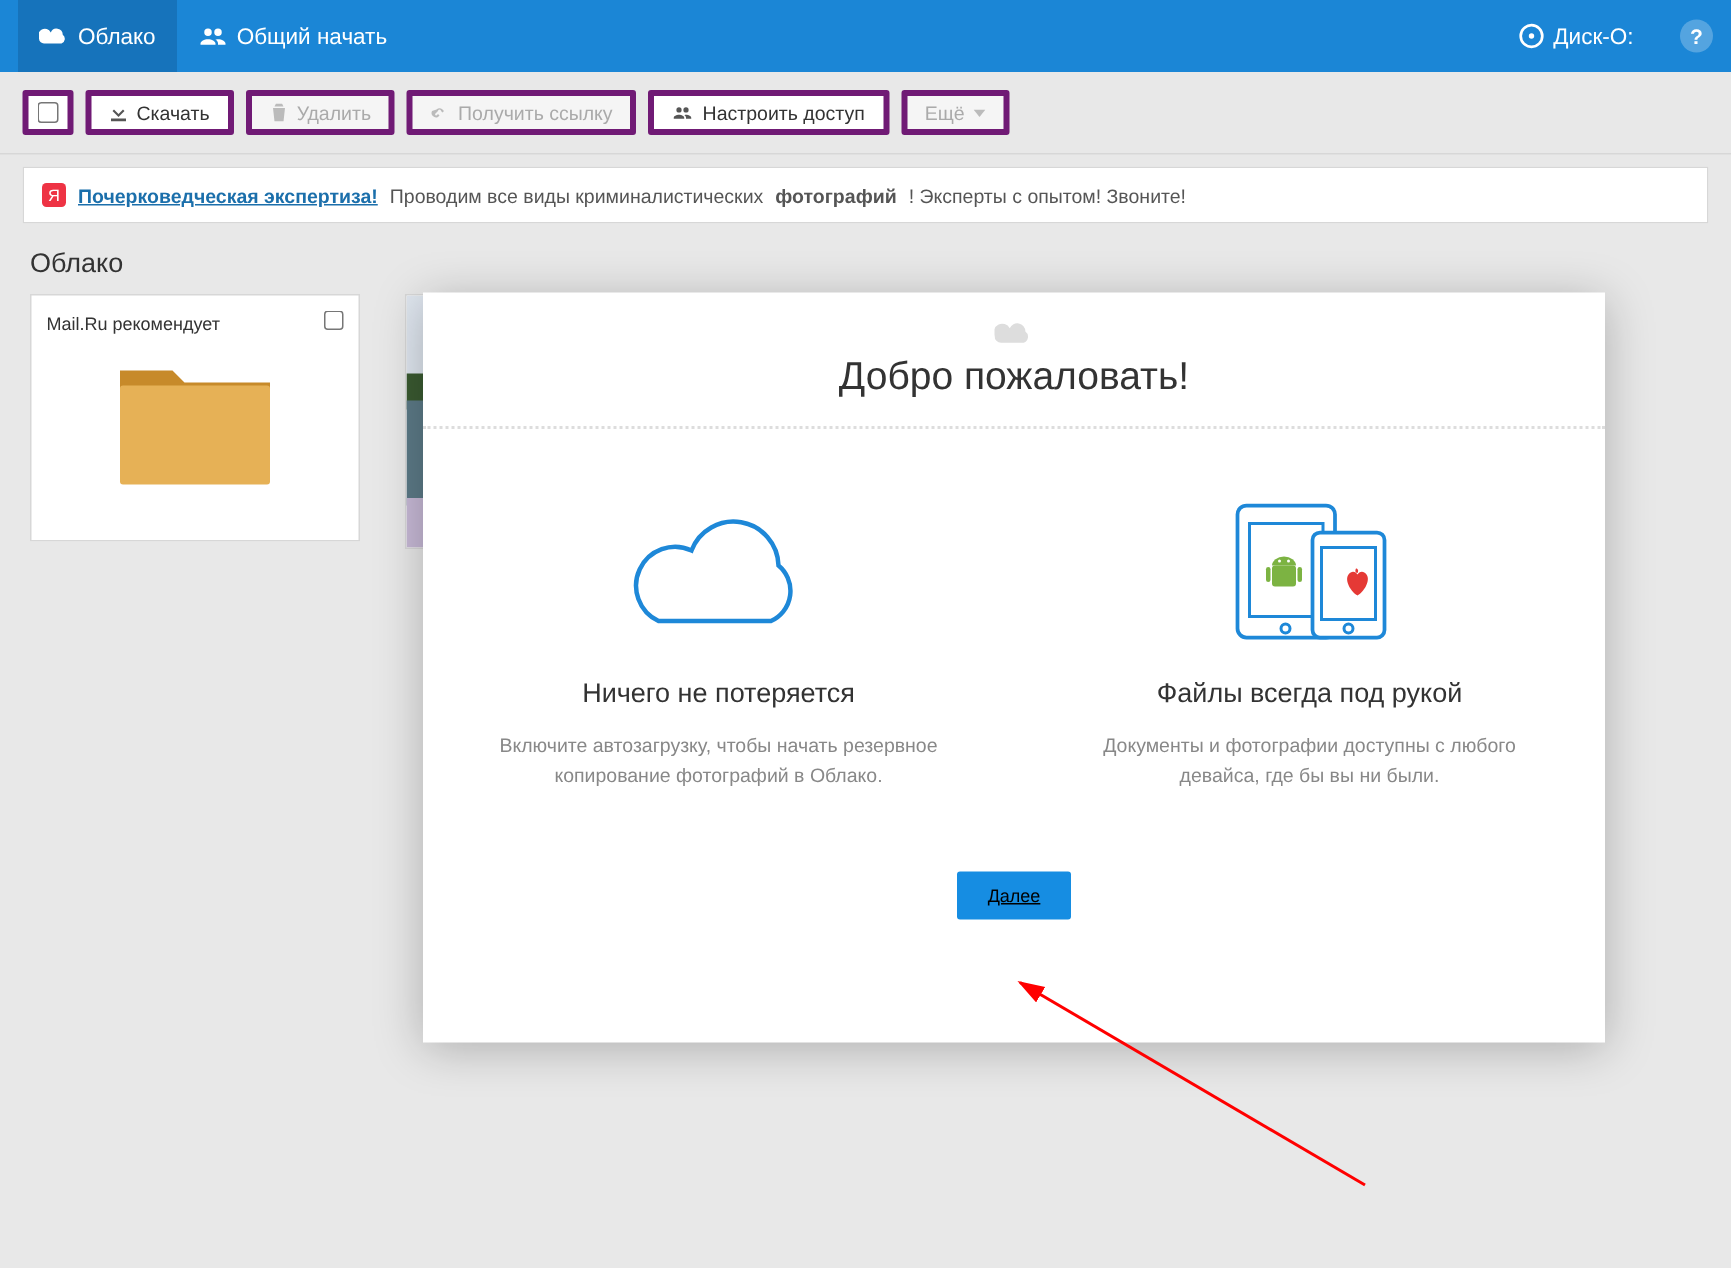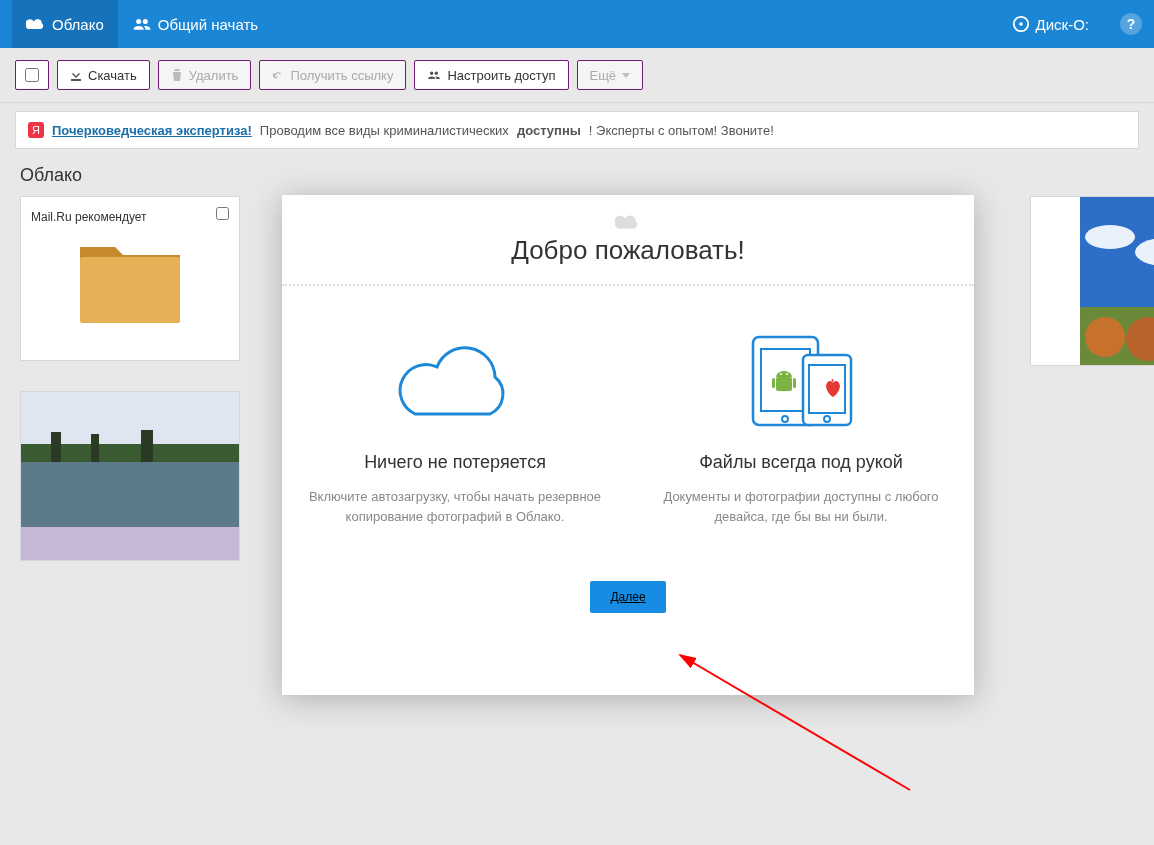--- a/index.html
+++ b/index.html
@@ -41,21 +41,21 @@
   
   .toolbar {
     background: #e8e8e8;
     padding: 12px 15px;
     display: flex;
     gap: 8px;
     border-bottom: 1px solid #d7d7d7;
   }
   .btn {
     background: #fff;
-    border: 1px solid #701a75;
+    border: 4px solid #701a75;
     border-radius: 2px;
     padding: 6px 12px;
     font-size: 13px;
     color: #333;
     display: flex;
     align-items: center;
     gap: 6px;
     cursor: pointer;
     height: 30px;
   }
@@ -74,40 +74,40 @@
   }
   .adbar .title { color:#1b6fab; text-decoration: underline; font-weight:bold; }
   
   .breadcrumb { padding: 16px 20px 10px 20px; font-size: 18px; color:#333; }
   
   .grid {
     padding: 0 20px;
     display: flex;
     gap: 30px;
   }
-  .column { display:flex; flex-direction:column; gap:30px;}
+  .column { display:flex; flex-direction:row; gap:30px;}
   .folder-card {
     width: 220px; height: 165px; border:1px solid #d7d7d7; background:#fff;
     position:relative; padding:10px;
   }
   .folder-card .label { font-size:12px; color:#333; }
   .folder-card input[type=checkbox]{ position:absolute; top:10px; right:10px; }
   .folder-icon { margin: 14px auto 0 auto; display:block; }
   .thumb {
     width: 220px; border:1px solid #d7d7d7; background:#fff;
     display:flex;align-items:center;justify-content:center;
   }
   .thumb.h1{height:170px;}
   .thumb.h2{height:170px;}
 
   
   .modal {
     position: absolute;
     left: 282px; top: 195px;
-    width: 692px; height: 500px;
+    width: 788px; height: 500px;
     background: #fff;
     box-shadow: 0 4px 30px rgba(0,0,0,0.25);
     display:flex; flex-direction:column; align-items:center;
     padding-top: 18px;
   }
   .modal-cloud-icon { color:#ddd; }
   .modal-title { font-size: 26px; color:#333; font-weight: 300; margin-top:4px; }
   .dotted-divider {
     width: 100%; margin-top:18px;
     border-top: 2px dotted #ddd;
@@ -196,21 +196,21 @@
   </button>
 </div>
 
 <div class="adbar">
   <svg width="16" height="16" viewBox="0 0 16 16">
       <rect width="16" height="16" fill="#e34" rx="3"></rect>
       <text x="8" y="12" text-anchor="middle" font-size="11" fill="#fff">Я</text>
     </svg>
   <span class="title">Почерковедческая экспертиза!</span>
   <span>Проводим все виды криминалистических</span>
-  <b>доступны</b>
+  <b>фотографий</b>
     <span>! Эксперты с опытом! Звоните!</span>
 </div>
 
 <div class="breadcrumb">Облако</div>
 
 <div class="grid">
   <div class="column">
     <div class="folder-card">
       <span class="label">Mail.Ru рекомендует</span>
       <input type="checkbox" style="">

